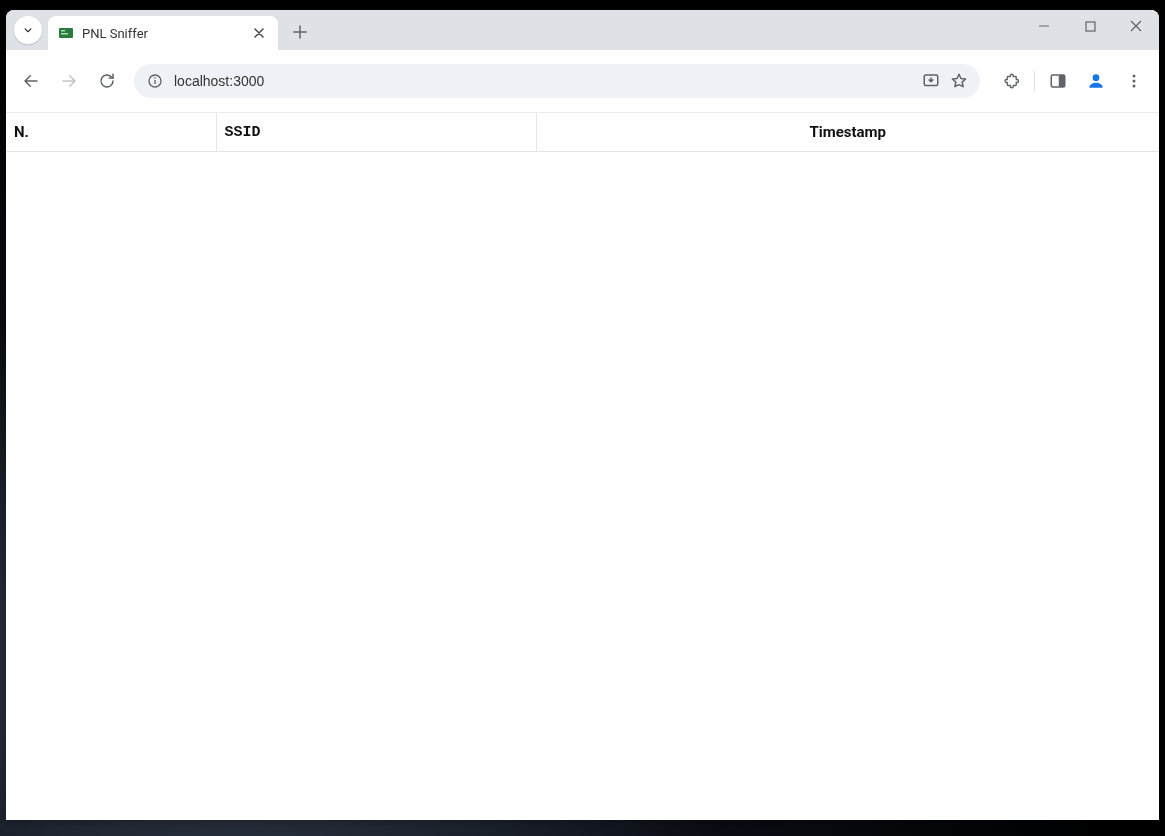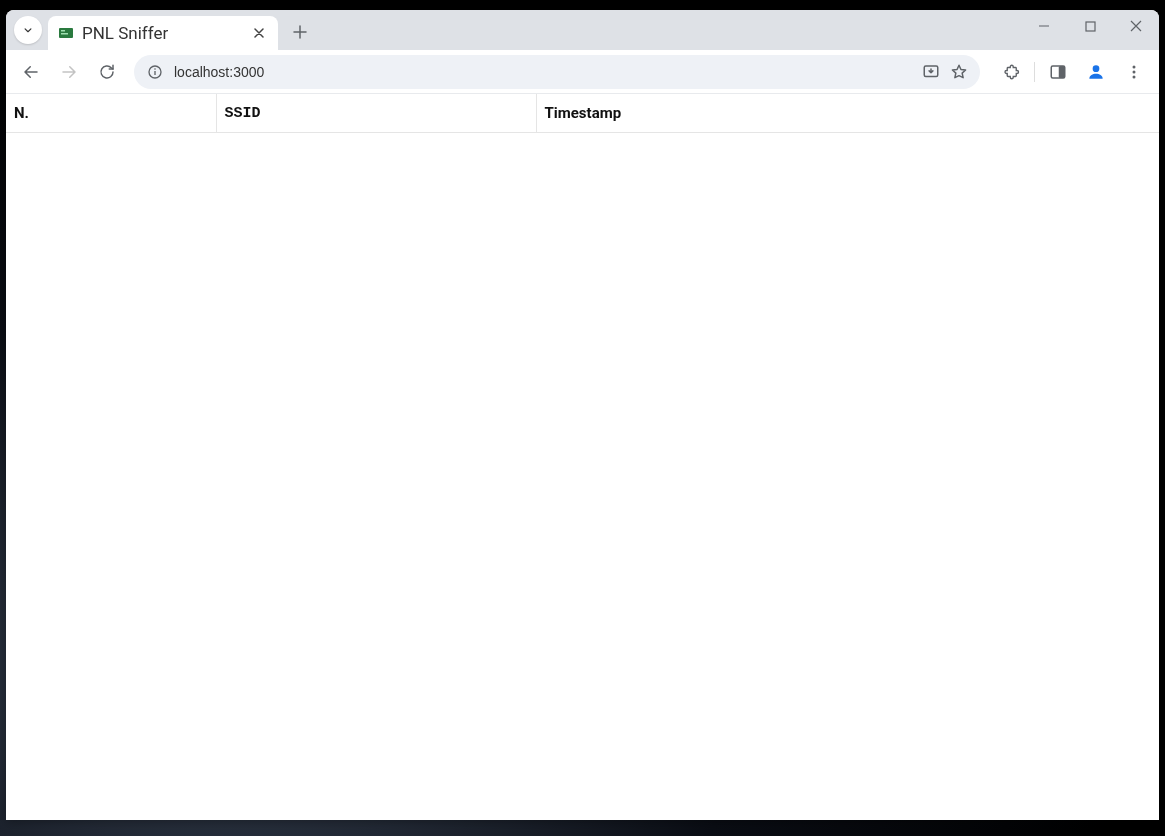--- a/index.html
+++ b/index.html
@@ -56,21 +56,21 @@
     }
     .tab {
       height: 34px;
       background: #fff;
       border-radius: 8px 8px 0 0;
       display: flex;
       align-items: center;
       padding: 0 10px 0 10px;
       min-width: 230px;
       position: relative;
-      font-size: 17px;
+      font-size: 13px;
       color: #333;
       gap: 8px;
     }
     .tab .favicon {
       width: 16px;
       height: 16px;
       display:flex;
       align-items:center;
       justify-content:center;
     }
@@ -111,21 +111,21 @@
       width: 46px;
       height: 32px;
       display: flex;
       align-items: center;
       justify-content: center;
       cursor: pointer;
       color: #5f6368;
     }
     
     .toolbar {
-      height: 44px;
+      height: 63px;
       background: #fff;
       display: flex;
       align-items: center;
       padding: 0 8px;
       gap: 4px;
       border-bottom: 1px solid #e8eaed;
     }
     .nav-btn {
       width: 34px;
       height: 34px;
@@ -193,21 +193,21 @@
     }
     table.data th {
       text-align:left;
       font-weight:700;
       padding: 10px 8px;
       border: 1px solid #e5e5e5;
       border-top:none;
       color:#111;
     }
     table.data th:first-child { border-left:none; }
-    table.data th:last-child { border-right:none; }
+    table.data th:last-child { border-right:none;text-align:center; }
     .col-n { width: 210px; }
     .col-ssid { width: 320px; font-family: Liberation Mono, monospace; }
     .col-ts { }
     svg { display:block; }
   </style>
 </head>
 <body>
 
 <div class="wallpaper"></div>
 

